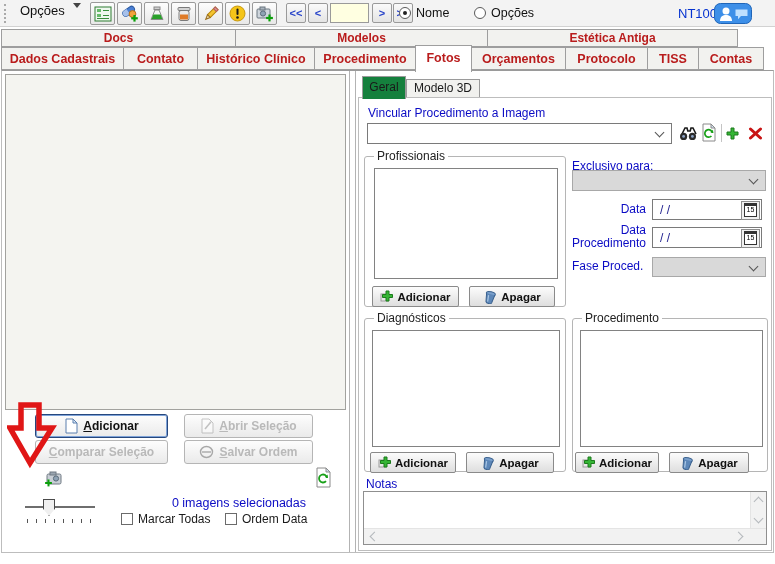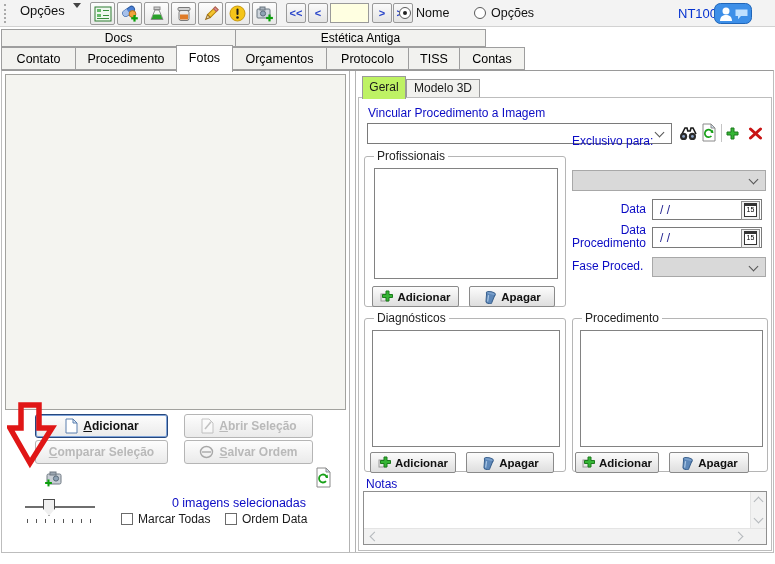--- a/index.html
+++ b/index.html
@@ -17,21 +17,21 @@
         display:flex;align-items:center;justify-content:center;border-radius:2px;}
   .navbtn{top:3px;width:20px;height:20px;border:1px solid #9a9a9a;background:linear-gradient(#fafafa,#e4e4e4);
           color:#2743c9;font-weight:bold;font-size:11px;text-align:center;line-height:18px;border-radius:2px;}
   .navbox{left:330px;top:3px;width:39px;height:20px;background:#ffffe1;border:1px solid #9a9a9a;}
   .radio{width:12px;height:12px;border:1px solid #5a5a5a;border-radius:50%;background:#fff;}
   .radio .dot{position:absolute;left:3px;top:3px;width:4px;height:4px;border-radius:50%;background:#222;}
   .rlabel{font-size:12.5px;color:#111;}
   
   .tabrow{display:flex;}
   .tab{box-sizing:border-box;border:1px solid #9e9e9e;margin-left:-1px;background:#f2f2ef;
-       text-align:center;color:#000000;}
+       text-align:center;color:#b91c1c;font-weight:bold;}
   .tab1{height:18px;line-height:17px;font-size:12px;}
   .tab2{height:23px;line-height:22px;font-size:12.5px;}
   .tabsel{background:#fff;position:relative;top:-2px;height:27px;line-height:24px;border-bottom:none;z-index:3;text-align:center;}
   
   .content{left:1px;top:70px;width:773px;height:483px;border:1px solid #bdbdbd;border-top:1px solid #9a9a9a;background:#fff;}
   .imgarea{left:5px;top:74px;width:341px;height:336px;background:#f4f4f0;border:1px solid #a2a29e;}
   .splitter{left:349px;top:71px;width:7px;height:481px;border-left:1px solid #b3b3b3;border-right:1px solid #b3b3b3;}
   
   .bigbtn{height:24px;border:1px solid #b5b5b5;border-radius:3px;background:linear-gradient(#fdfdfd,#eaeaea);
           display:flex;align-items:center;justify-content:center;gap:5px;font-weight:bold;font-size:12px;color:#111;}
@@ -159,24 +159,27 @@
       <rect x="0.5" y="0.5" width="37" height="20" rx="6" fill="#3d8fe8" stroke="#1f65b8"></rect>
       <circle cx="12" cy="8" r="3.5" fill="#fff"></circle>
       <path d="M6 18 c0-4.5 3-6 6-6 s6 1.5 6 6 z" fill="#fff"></path>
       <path d="M21.5 6.5 h12 v6.5 h-6.5 l-3 3.2 v-3.2 h-2.5 z" fill="#bfe0ff"></path>
     </svg>
   </div>
 </div>
 
 <div class="a tabrow" style="left:2px;top:29px">
   <div class="tab tab1" style="width:235px">Docs</div>
+  <div class="tab tab1" style="width:253px">Modelos</div>
   <div class="tab tab1" style="width:251px">Estética Antiga</div>
 </div>
 <div class="a tabrow" style="left:2px;top:47px">
+  <div class="tab tab2" style="width:123px">Dados Cadastrais</div>
   <div class="tab tab2" style="width:75px">Contato</div>
+  <div class="tab tab2" style="width:118px">Histórico Clínico</div>
   <div class="tab tab2" style="width:102px">Procedimento</div>
   <div class="tab tab2 tabsel" style="width:57px">Fotos</div>
   <div class="tab tab2" style="width:95px">Orçamentos</div>
   <div class="tab tab2" style="width:83px">Protocolo</div>
   <div class="tab tab2" style="width:52px">TISS</div>
   <div class="tab tab2" style="width:66px">Contas</div>
 </div>
 
 <div class="a content"></div>
 
@@ -251,21 +254,21 @@
     <path d="M2 1 h9 l4 4 v15 H2 z" fill="#fff" stroke="#8a8a8a"></path>
     <path d="M11 1 l4 4 h-4 z" fill="#cfe0ef" stroke="#8a8a8a"></path>
     <path d="M12 11 a4 4 0 1 0 -1 3.2" fill="none" stroke="#18a018" stroke-width="1.8"></path>
     <path d="M12.6 7.6 l0.4 3.4 -3.2-0.9 z" fill="#18a018"></path>
   </svg>
 </div>
 
 <div class="a splitter"></div>
 
 <div class="a" style="left:358px;top:97px;width:414px;height:454px;border:1px solid #bdbdbd;background:#fff"></div>
-<div class="a" style="left:362px;top:76px;width:44px;height:23px;background:#bef264;border:1px solid #9a9a9a;border-bottom:none;z-index:2;text-align:center;line-height:21px;font-size:12px">Geral</div>
+<div class="a" style="left:362px;top:76px;width:44px;height:23px;background:#15803d;border:1px solid #9a9a9a;border-bottom:none;z-index:2;text-align:center;line-height:21px;font-size:12px">Geral</div>
 <div class="a" style="left:406px;top:79px;width:74px;height:18px;background:#f1f1ee;border:1px solid #9a9a9a;border-bottom:none;text-align:center;line-height:17px;font-size:12px">Modelo 3D</div>
 
 <div class="a blue lbl" style="left:368px;top:106px">Vincular Procedimento a Imagem</div>
 <div class="a combo" style="left:367px;top:123px;width:305px;height:21px">
   <span class="chev" style="right:8px;top:5px"></span>
 </div>
 <div class="a" style="left:679px;top:126px">
   <svg width="18" height="15">
     <path d="M3 8 L6 2 h2 l0.8 3 h2.4 L12 2 h2 l3 6" fill="none" stroke="#1a1a1a" stroke-width="1.6"></path>
     <circle cx="4.6" cy="10.4" r="3.6" fill="#2b2b2b"></circle>
@@ -311,21 +314,21 @@
   <svg width="14" height="14">
     <g transform="rotate(14 7 7)">
       <ellipse cx="7" cy="3.6" rx="4.6" ry="1.9" fill="#7aa0cc" stroke="#3a618e"></ellipse>
       <path d="M2.8 4.2 L4.2 12.4 a3 1.7 0 0 0 5.8 0 L11.2 4.2" fill="#5d87b8" stroke="#3a618e"></path>
       <line x1="5.2" y1="5.6" x2="5.8" y2="12" stroke="#a9c6e4" stroke-width="1.2"></line>
     </g>
   </svg>
   <span>Apagar</span>
 </div>
 
-<div class="a blue lbl" style="left:572px;top:134px">Exclusivo para:</div>
+<div class="a blue lbl" style="left:572px;top:159px">Exclusivo para:</div>
 <div class="a combo-gray a" style="position:absolute;left:572px;top:170px;width:194px;height:21px">
   <span class="chev" style="right:8px;top:5px"></span>
 </div>
 
 <div class="a blue lbl" style="left:560px;top:202px;width:86px;text-align:right">Data</div>
 <div class="a datefield" style="left:652px;top:199px;width:110px;height:21px">
   <span class="dateval">/ /</span>
   <span class="calbtn">
       <span class="pg">15</span>
     </span>

